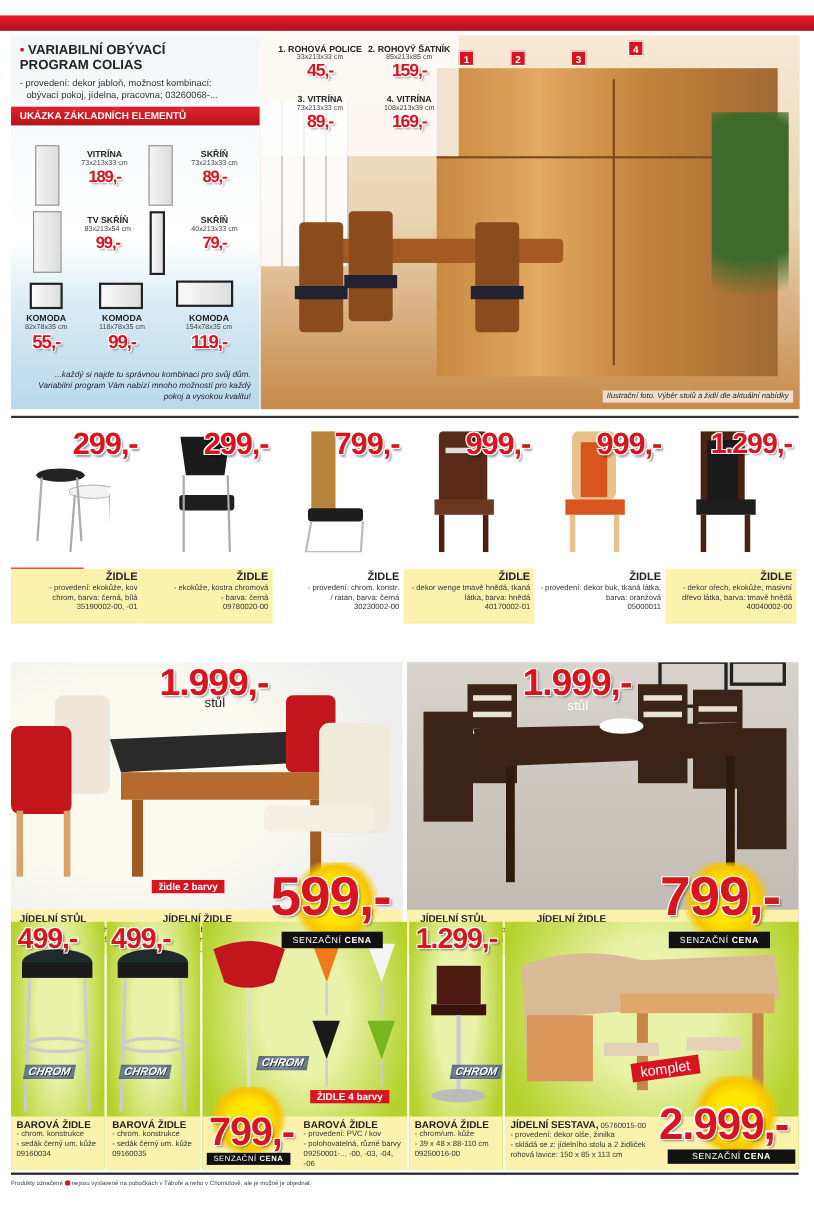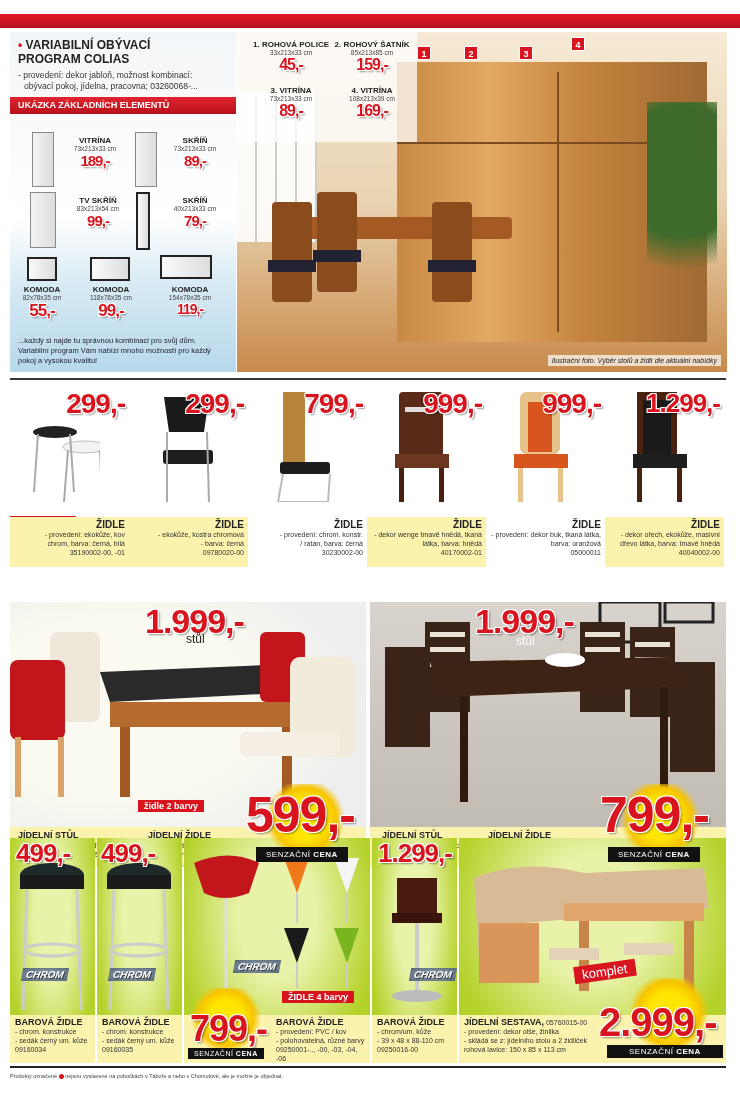--- a/index.html
+++ b/index.html
@@ -12,21 +12,21 @@
   .colias h1 { font-size: 12px; line-height: 14px; color: #222; margin: 6px 0 0 8px; font-weight: bold; }
   .colias h1 .dot { color: #d8141f; }
   .colias .desc { font-size: 8.5px; color: #333; margin: 4px 0 0 8px; line-height: 11px; }
   .colias .band { margin-top: 5px; height: 17px; background: linear-gradient(#e0242f, #b8121c); color: #fff; font-size: 9px; font-weight: bold; padding: 3px 8px; }
   .elem { position: absolute; text-align: center; }
   .elem .nm { font-size: 8px; font-weight: bold; color: #222; }
   .elem .dm { font-size: 6.5px; color: #444; }
   .elem .pr { font-size: 15px; }
   .cab { position: absolute; border: 1px solid #888; background: linear-gradient(90deg, #f4f4f4, #ddd); }
   .cab.dark { background: linear-gradient(90deg, #fafafa, #ddd); border: 2px solid #222; }
-  .colias .foot { position: absolute; left: 8px; bottom: 6px; font-size: 7.5px; color: #223; line-height: 10px; width: 210px; }
+  .colias .foot { position: absolute; left: 8px; bottom: 6px; font-size: 7.5px; font-style: italic; color: #223; line-height: 10px; width: 210px; text-align: right; }
   .roomphoto { left: 237px; top: 32px; width: 490px; height: 340px; background: linear-gradient(180deg, #f7ead6 0%, #e9d3b1 50%, #c88a4b 100%); overflow: hidden; }
   .roomphoto .window { position: absolute; left: 0; top: 60px; width: 80px; height: 150px; background: repeating-linear-gradient(90deg, #fff 0 18px, #ccc 18px 20px); opacity: .9; }
   .roomphoto .wall { position: absolute; left: 160px; top: 30px; width: 310px; height: 280px; background: linear-gradient(90deg, #c98942, #e1a963 30%, #c5843d 60%, #9f6a34); }
   .roomphoto .shelf { position: absolute; background: #7a4a20; }
   .roomphoto .table { position: absolute; left: 70px; top: 185px; width: 205px; height: 22px; background: #a45a22; border-radius: 4px; }
   .roomphoto .chair { position: absolute; width: 40px; height: 100px; background: #8a4c1d; border-radius: 4px; }
   .roomphoto .chair .seat { position: absolute; bottom: 30px; left: -4px; width: 48px; height: 12px; background: #223; }
   .roomphoto .plant { position: absolute; right: 10px; top: 70px; width: 70px; height: 230px; background: radial-gradient(circle at 50% 30%, #3e6b2b 0 40%, transparent 60%); }
   .priceplate { position: absolute; left: 0; top: 0; width: 180px; height: 110px; background: rgba(255,255,255,.75); }
   .pi { position: absolute; text-align: center; }
@@ -120,21 +120,21 @@
       <div class="pr price" style="font-size:17px">55,-</div>
     </div>
   <div class="elem" style="left:66px;top:253px;width:70px">
       <div class="nm">KOMODA</div>
       <div class="dm">118x78x35 cm</div>
       <div class="pr price" style="font-size:17px">99,-</div>
     </div>
   <div class="elem" style="left:140px;top:253px;width:80px">
       <div class="nm">KOMODA</div>
       <div class="dm">154x78x35 cm</div>
-      <div class="pr price" style="font-size:14px">119,-</div>
+      <div class="pr price" style="font-size:17px">119,-</div>
     </div>
   <div class="foot">...každý si najde tu správnou kombinaci pro svůj dům. Variabilní program Vám nabízí mnoho možností pro každý pokoj a vysokou kvalitu!</div>
 </div>
 
 <div class="abs roomphoto">
   <div class="window"></div>
   <div class="wall"></div>
   <div class="shelf" style="left:320px;top:40px;width:2px;height:260px"></div>
   <div class="shelf" style="left:160px;top:110px;width:310px;height:2px"></div>
   <div class="table"></div>

